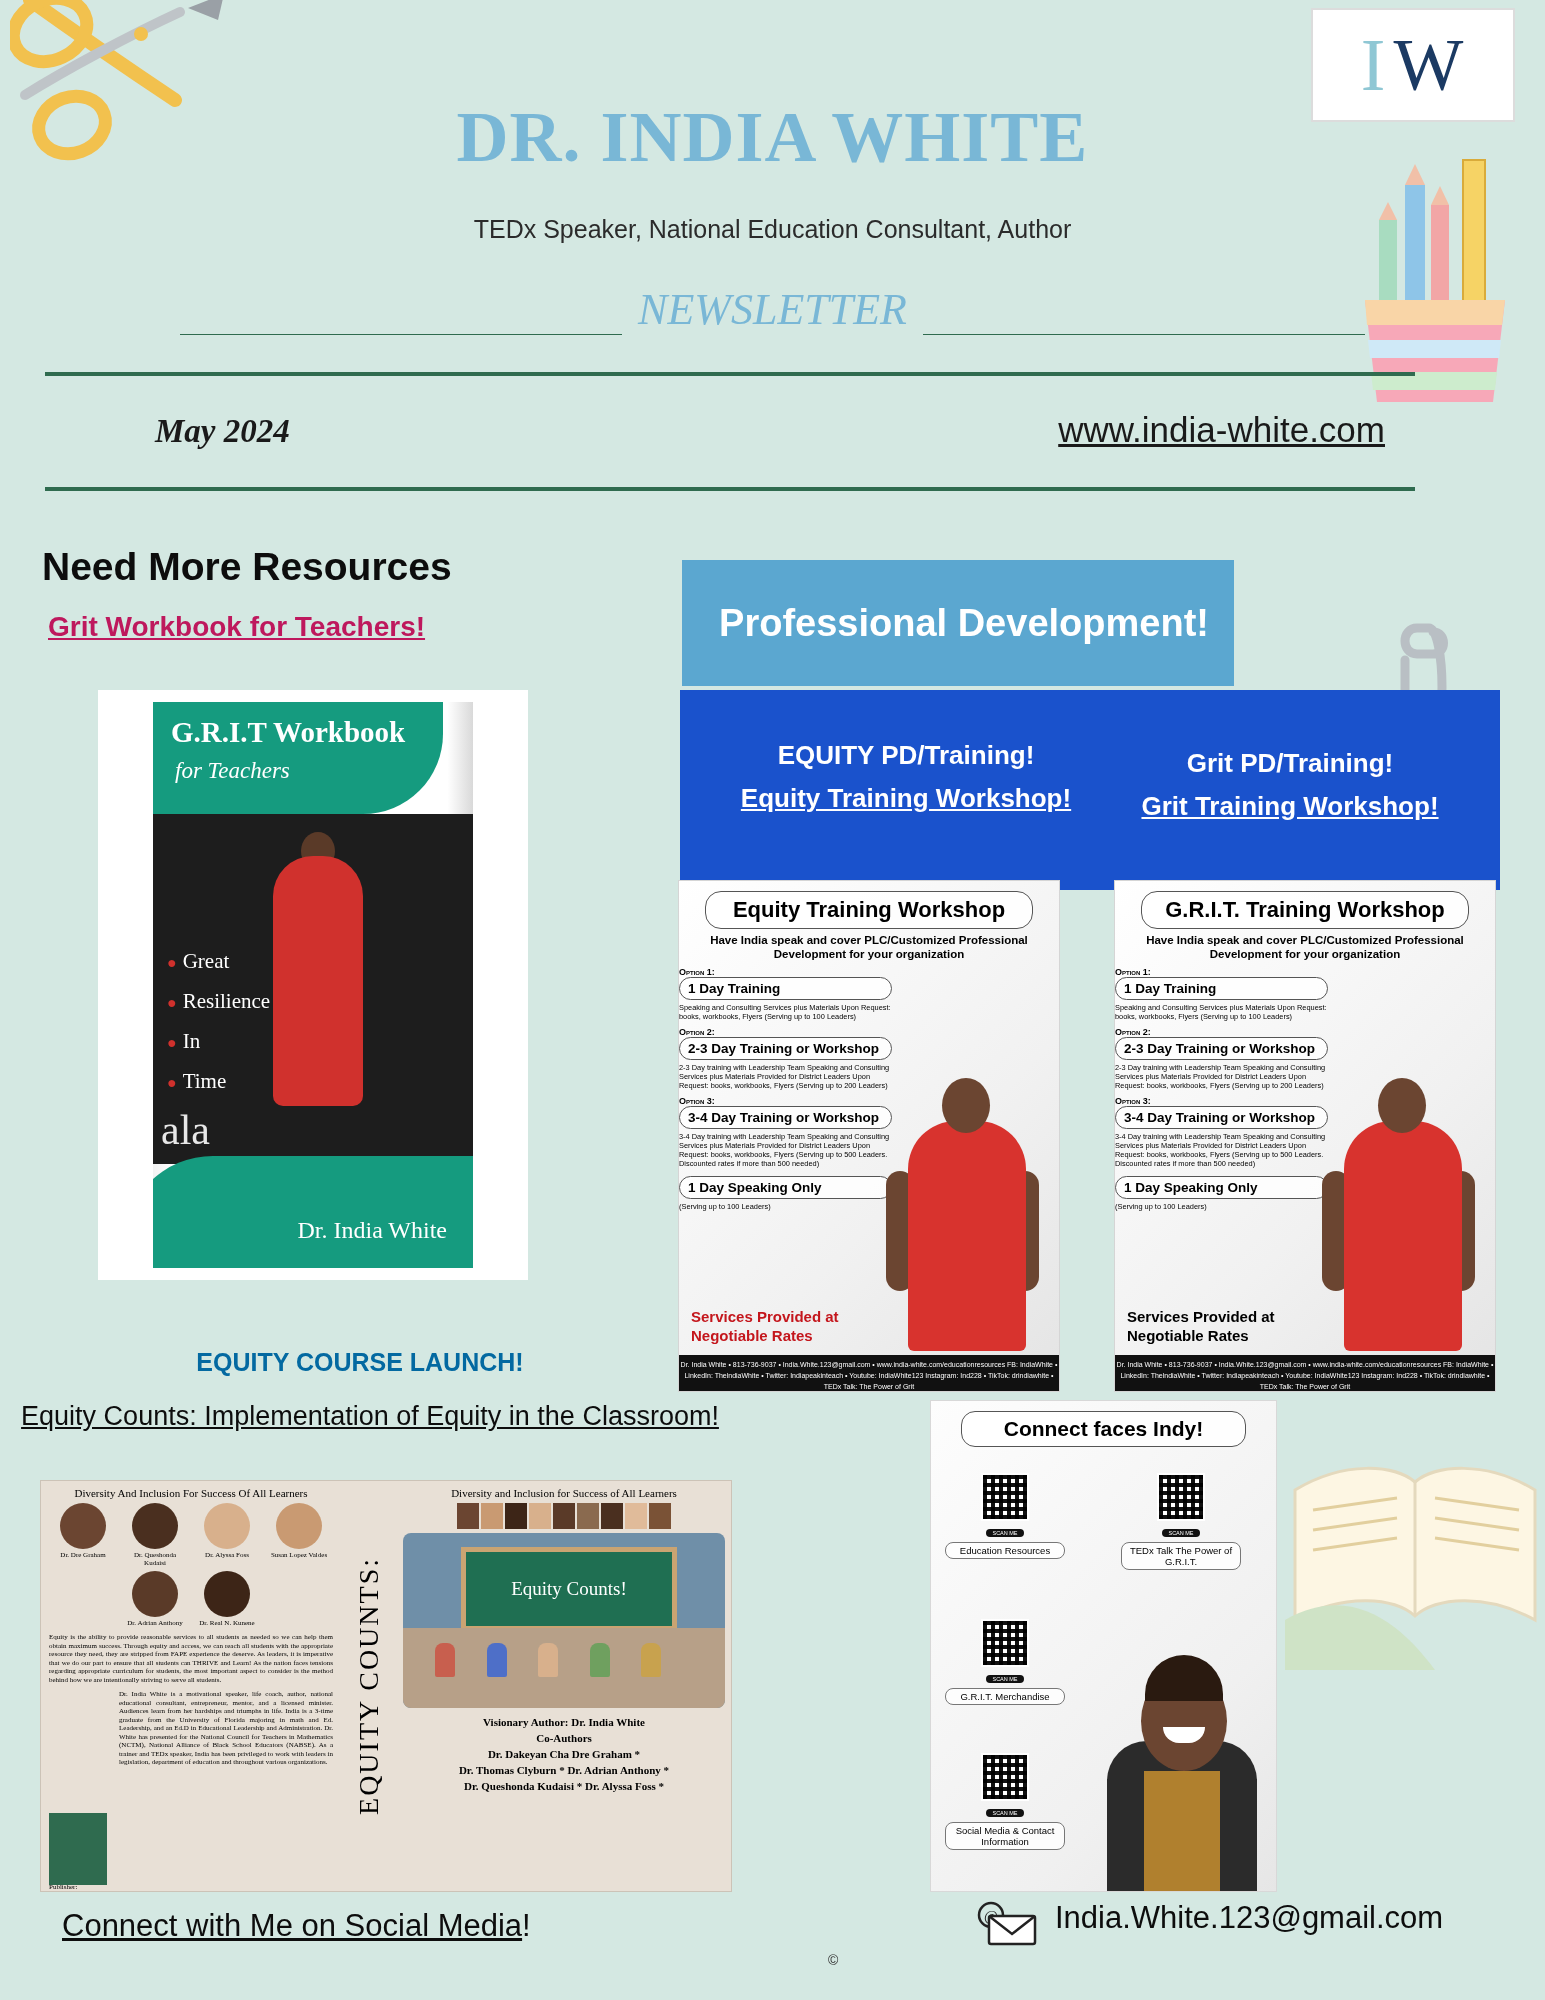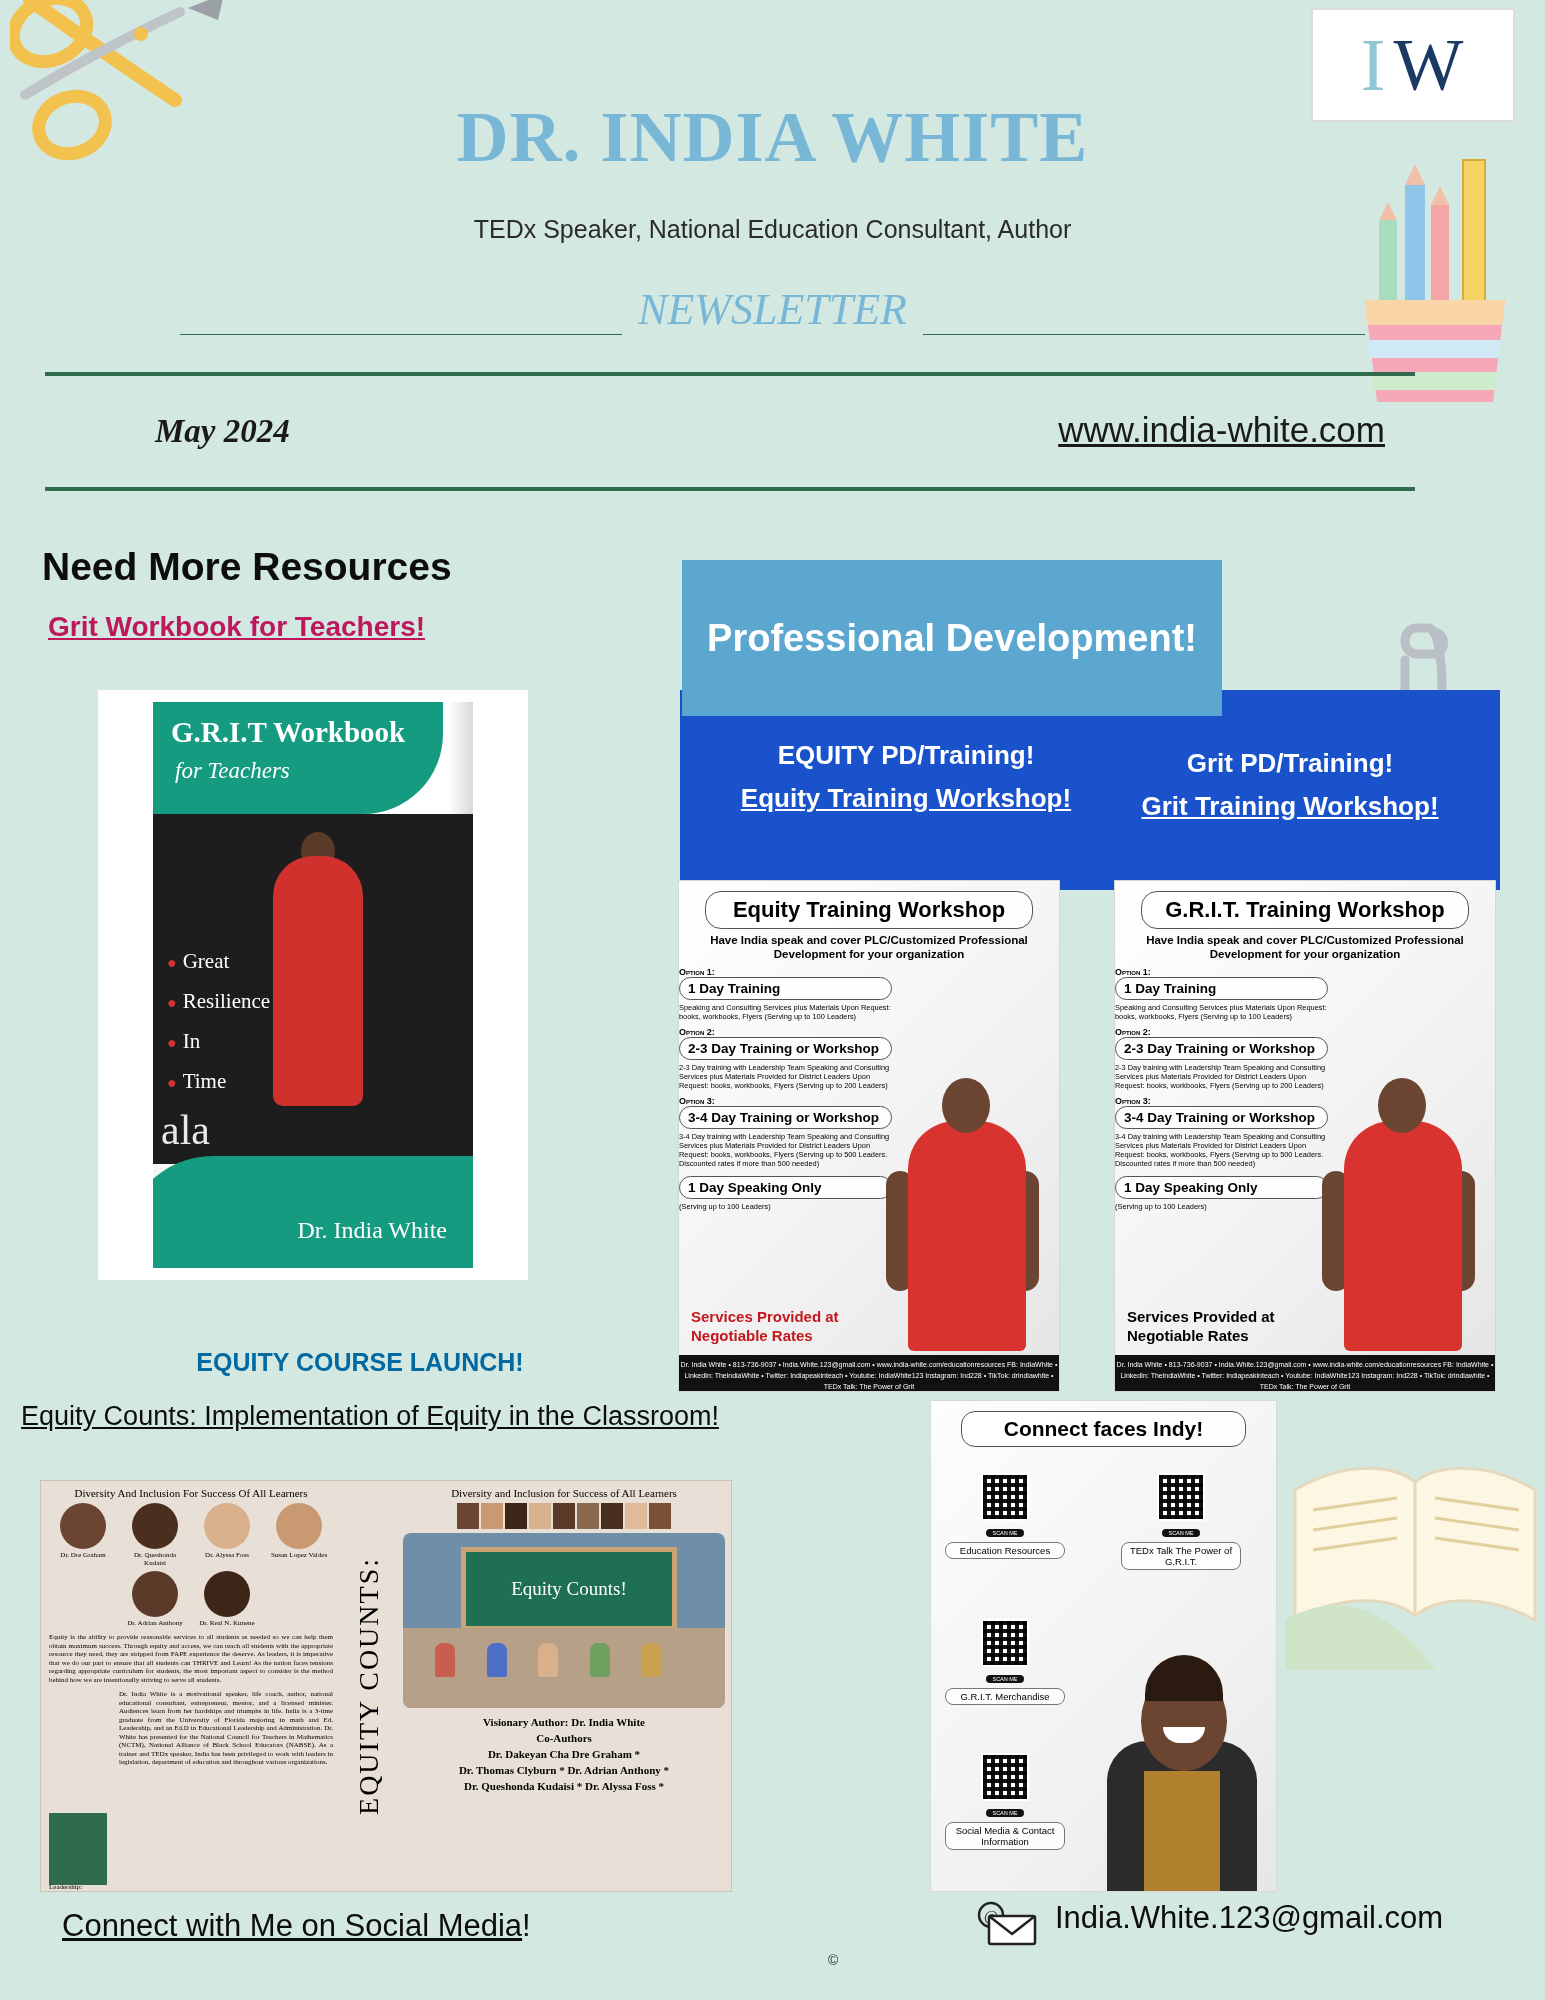--- a/index.html
+++ b/index.html
@@ -240,25 +240,25 @@
   .eq-kid { position: absolute; bottom: 18%; width: 20px; height: 34px; border-radius: 8px 8px 2px 2px; }
   .eq-authors {
     text-align: center; font-family: "Liberation Serif", serif; font-size: 11px;
     line-height: 16px; margin-top: 6px; font-weight: bold;
   }
 
   
   .pd-header {
     position: absolute;
     left: 682px; top: 560px;
-    width: 540px; height: 156px;
+    width: 540px; height: 126px;
     background: #5ba7d0;
     display: flex; align-items: center; justify-content: center;
     text-align: center;
-    color: #fff; font-size: 38px; font-weight: bold; line-height: 46px;
+    color: #fff; font-size: 38px; font-weight: bold; line-height: 46px; padding-left: 12px;
   }
   .pd-band {
     position: absolute;
     left: 682px; top: 690px; right: 45px; height: 200px;
     background: #1a52cc;
   }
   .pd-band-left { position: absolute; left: 680px; top: 690px; width: 26px; height: 200px; background:#1a52cc; }
   .pd-eq-title {
     position: absolute; left: 706px; top: 740px; width: 400px;
     color: #fff; font-size: 26px; font-weight: bold; text-align: center;
@@ -497,21 +497,21 @@
         <div class="nm">Dr. Adrian Anthony</div>
       </div>
       <div class="eq-face">
         <div class="circ" style="background:#3d2517"></div>
         <div class="nm">Dr. Real N. Kunene</div>
       </div>
     </div>
     <div class="eq-body">Equity is the ability to provide reasonable services to all students as needed so we can help them obtain maximum success. Through equity and access, we can reach all students with the appropriate resource they need, they are stripped from FAPE experience the deserve. As leaders, it is imperative that we do our part to ensure that all students can THRIVE and Learn! As the nation faces tensions regarding appropriate curriculum for students, the most important aspect to consider is the method behind how we are intentionally striving to serve all students.</div>
     <div class="eq-body" style="padding-left:70px;">Dr. India White is a motivational speaker, life coach, author, national educational consultant, entrepreneur, mentor, and a licensed minister. Audiences learn from her hardships and triumphs in life. India is a 3-time graduate from the University of Florida majoring in math and Ed. Leadership, and an Ed.D in Educational Leadership and Administration. Dr. White has presented for the National Council for Teachers in Mathematics (NCTM), National Alliance of Black School Educators (NABSE). As a trainer and TEDx speaker, India has been privileged to work with leaders in legislation, department of education and throughout various organizations.</div>
     <div class="eq-bottom-photo"></div>
-    <div class="eq-pub">Leadership:</div>
+    <div class="eq-pub">Publisher:</div>
   </div>
 
   <div class="eq-spine">
     <span>EQUITY COUNTS:</span>
   </div>
 
   <div class="eq-right">
     <div class="eq-right-title">Diversity and Inclusion for Success of All Learners</div>
     <div class="eq-strip">
       <i style="background:#6b4531"></i>

